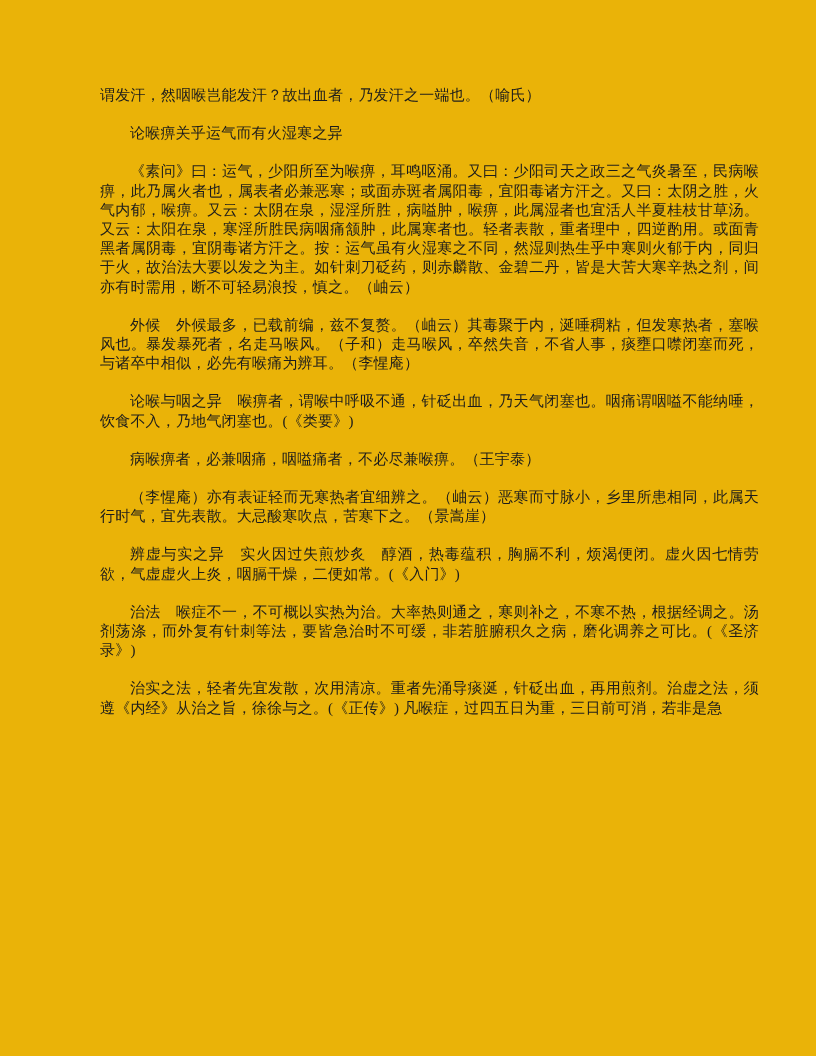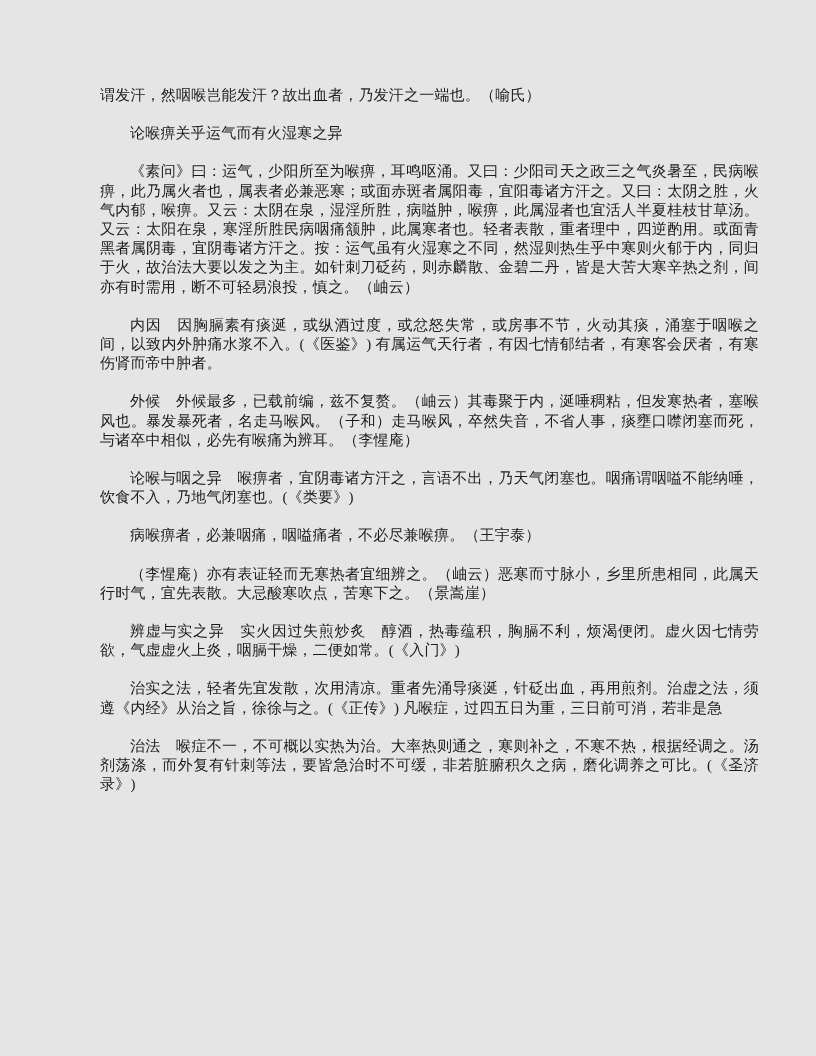--- a/index.html
+++ b/index.html
@@ -4,21 +4,21 @@
 <style>
   html, body {
     margin: 0;
     padding: 0;
     background: #ffffff;
   }
   .page {
     position: relative;
     width: 816px;
     height: 1056px;
-    background: #e5e5e5;
+    background: #eab308;
     box-sizing: border-box;
     padding: 86px 57px 0 100px;
     overflow: hidden;
   }
   .para {
     font-family: "Liberation Serif", "DejaVu Serif", serif;
     font-size: 15px;
     line-height: 19.2px;
     color: #1c1c1c;
     text-align: justify;
@@ -32,21 +32,20 @@
   .para.gap-lg {
   }
 </style>
 </head>
 <body>
 
 <div class="page">
   <p class="para">谓发汗，然咽喉岂能发汗？故出血者，乃发汗之一端也。（喻氏）</p>
   <p class="para indent gap-lg">论喉痹关乎运气而有火湿寒之异</p>
   <p class="para indent">《素问》曰：运气，少阳所至为喉痹，耳鸣呕涌。又曰：少阳司天之政三之气炎暑至，民病喉痹，此乃属火者也，属表者必兼恶寒；或面赤斑者属阳毒，宜阳毒诸方汗之。又曰：太阴之胜，火气内郁，喉痹。又云：太阴在泉，湿淫所胜，病嗌肿，喉痹，此属湿者也宜活人半夏桂枝甘草汤。又云：太阳在泉，寒淫所胜民病咽痛颔肿，此属寒者也。轻者表散，重者理中，四逆酌用。或面青黑者属阴毒，宜阴毒诸方汗之。按：运气虽有火湿寒之不同，然湿则热生乎中寒则火郁于内，同归于火，故治法大要以发之为主。如针刺刀砭药，则赤麟散、金碧二丹，皆是大苦大寒辛热之剂，间亦有时需用，断不可轻易浪投，慎之。（岫云）</p>
-  <p class="para indent">内因　因胸膈素有痰涎，或纵酒过度，或忿怒失常，或房事不节，火动其痰，涌塞于咽喉之间，以致内外肿痛水浆不入。(《医鉴》) 有属运气天行者，有因七情郁结者，有寒客会厌者，有寒伤肾而帝中肿者。</p>
   <p class="para indent">外候　外候最多，已载前编，兹不复赘。（岫云）其毒聚于内，涎唾稠粘，但发寒热者，塞喉风也。暴发暴死者，名走马喉风。（子和）走马喉风，卒然失音，不省人事，痰壅口噤闭塞而死，与诸卒中相似，必先有喉痛为辨耳。（李惺庵）</p>
-  <p class="para indent">论喉与咽之异　喉痹者，宜阴毒诸方汗之，言语不出，乃天气闭塞也。咽痛谓咽嗌不能纳唾，饮食不入，乃地气闭塞也。(《类要》)</p>
+  <p class="para indent">论喉与咽之异　喉痹者，谓喉中呼吸不通，针砭出血，乃天气闭塞也。咽痛谓咽嗌不能纳唾，饮食不入，乃地气闭塞也。(《类要》)</p>
   <p class="para indent">病喉痹者，必兼咽痛，咽嗌痛者，不必尽兼喉痹。（王宇泰）</p>
   <p class="para indent">（李惺庵）亦有表证轻而无寒热者宜细辨之。（岫云）恶寒而寸脉小，乡里所患相同，此属天行时气，宜先表散。大忌酸寒吹点，苦寒下之。（景嵩崖）</p>
   <p class="para indent">辨虚与实之异　实火因过失煎炒炙　醇酒，热毒蕴积，胸膈不利，烦渴便闭。虚火因七情劳欲，气虚虚火上炎，咽膈干燥，二便如常。(《入门》)</p>
+  <p class="para indent">治法　喉症不一，不可概以实热为治。大率热则通之，寒则补之，不寒不热，根据经调之。汤剂荡涤，而外复有针刺等法，要皆急治时不可缓，非若脏腑积久之病，磨化调养之可比。(《圣济录》)</p>
   <p class="para indent">治实之法，轻者先宜发散，次用清凉。重者先涌导痰涎，针砭出血，再用煎剂。治虚之法，须遵《内经》从治之旨，徐徐与之。(《正传》) 凡喉症，过四五日为重，三日前可消，若非是急</p>
-  <p class="para indent">治法　喉症不一，不可概以实热为治。大率热则通之，寒则补之，不寒不热，根据经调之。汤剂荡涤，而外复有针刺等法，要皆急治时不可缓，非若脏腑积久之病，磨化调养之可比。(《圣济录》)</p>
 </div>
 
 </body></html>

